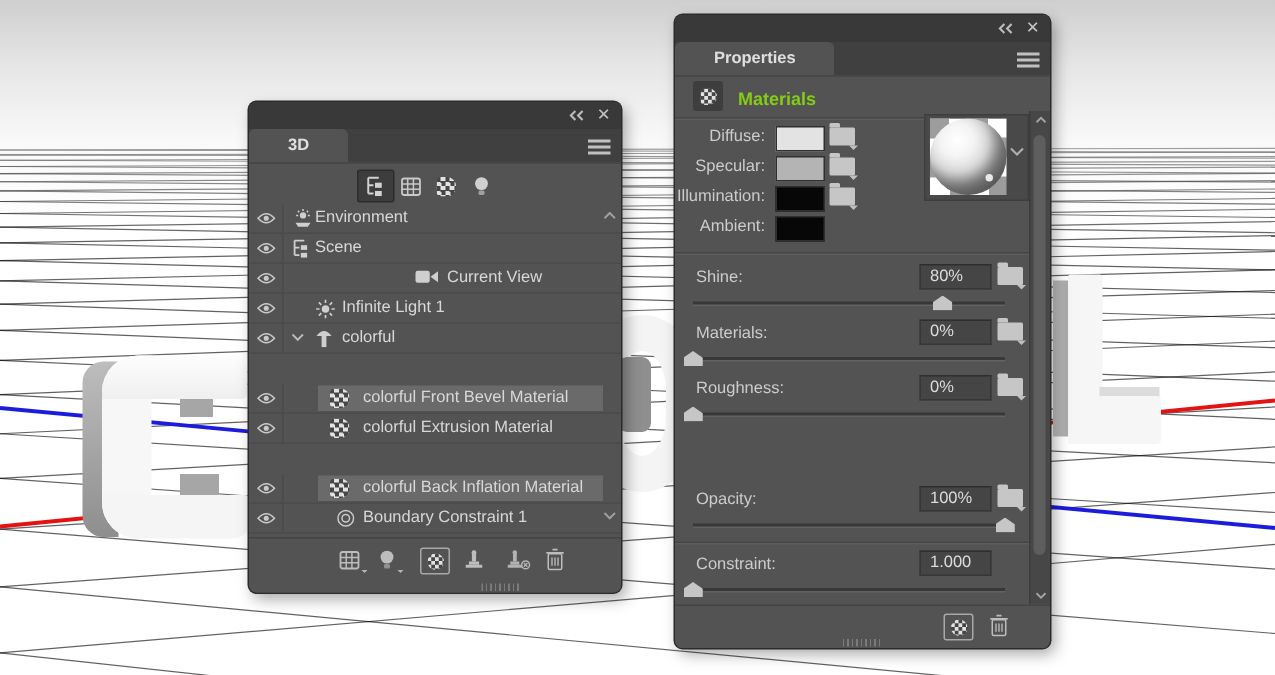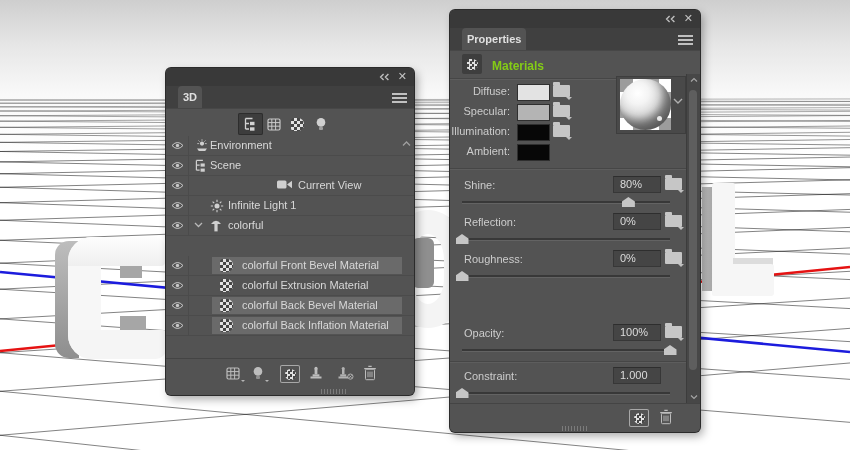--- a/index.html
+++ b/index.html
@@ -26,22 +26,22 @@
   .ll-bar{left:712px;top:183px;width:23px;height:113px;background:#f6f6f6;border-radius:2px;}
   .ll-foot-top{left:733px;top:258px;width:40px;height:7px;background:#dcdcdc;}
   .ll-foot{left:733px;top:264px;width:41px;height:32px;background:#f6f6f6;border-radius:0 3px 3px 0;}
   
   .panel{position:absolute;z-index:10;background:#535353;border-radius:5px;overflow:hidden;
     box-shadow:0 0 0 1px #2b2b2b, 3px 4px 10px rgba(0,0,0,.35);}
   #panel3d{left:166px;top:68px;width:248px;height:327px;}
   #panelprops{left:450px;top:10px;width:250px;height:422px;}
   .titlebar{position:absolute;left:0;top:0;right:0;height:18px;background:#393939;}
   .tabstrip{position:absolute;left:0;top:18px;right:0;height:22px;background:#404040;border-bottom:1px solid #474747;}
-  .tab{position:absolute;left:12px;top:0;height:22px;background:#535353;border-radius:4px 4px 0 0;
-    font-weight:bold;color:#e0e0e0;line-height:22px;padding:0 5px;}
+  .tab{position:absolute;left:0;top:0;height:22px;background:#535353;border-radius:4px 4px 0 0;
+    font-weight:bold;color:#e0e0e0;line-height:22px;padding:0 26px;}
   .collapse-ic{position:absolute;top:5px;right:24px;}
   .close-ic{position:absolute;top:2px;right:7px;color:#c4c4c4;font-size:11px;font-weight:bold;cursor:default;}
   .burger{position:absolute;right:7px;top:7px;width:15px;height:2px;background:#c0c0c0;
     box-shadow:0 4px 0 #c0c0c0,0 8px 0 #c0c0c0;}
   
   .fbtn{position:absolute;top:45px;width:25px;height:22px;display:flex;align-items:center;justify-content:center;border-radius:2px;}
   .fbtn.on{background:#3d3d3d;box-shadow:inset 0 0 0 1px #2d2d2d;}
   
   .list{position:absolute;left:0;top:68px;right:0;height:220px;}
   .row{position:absolute;left:0;right:0;height:20px;border-bottom:1px solid #4b4b4b;box-sizing:border-box;}
@@ -323,44 +323,53 @@
         <span class="eyecell">
             <svg width="13" height="9" viewBox="0 0 13 9">
               <path d="M1 4.5Q6.5-1.5 12 4.5 6.5 10.5 1 4.5Z" fill="none" stroke="#c9c9c9"></path>
               <circle cx="6.5" cy="4.5" r="1.7" fill="#c9c9c9"></circle>
             </svg>
           </span>
         <span class="icon-abs mat-chip" style="left:54px"></span>
         <span class="rlabel" style="left:76px">colorful Extrusion Material</span>
       </div>
 
-      <div class="row sel" style="top:160px">
-        <span class="hl"></span>
-        <span class="eyecell">
-            <svg width="13" height="9" viewBox="0 0 13 9">
-              <path d="M1 4.5Q6.5-1.5 12 4.5 6.5 10.5 1 4.5Z" fill="none" stroke="#c9c9c9"></path>
-              <circle cx="6.5" cy="4.5" r="1.7" fill="#c9c9c9"></circle>
-            </svg>
-          </span>
-        <span class="icon-abs mat-chip" style="left:54px"></span>
-        <span class="rlabel" style="left:76px">colorful Back Bevel Material</span>
-      </div>
 
       <div class="row sel" style="top:180px">
         <span class="hl"></span>
         <span class="eyecell">
             <svg width="13" height="9" viewBox="0 0 13 9">
               <path d="M1 4.5Q6.5-1.5 12 4.5 6.5 10.5 1 4.5Z" fill="none" stroke="#c9c9c9"></path>
               <circle cx="6.5" cy="4.5" r="1.7" fill="#c9c9c9"></circle>
             </svg>
           </span>
         <span class="icon-abs mat-chip" style="left:54px"></span>
         <span class="rlabel" style="left:76px">colorful Back Inflation Material</span>
       </div>
 
+      <div class="row" style="top:200px">
+        <span class="eyecell">
+            <svg width="13" height="9" viewBox="0 0 13 9">
+              <path d="M1 4.5Q6.5-1.5 12 4.5 6.5 10.5 1 4.5Z" fill="none" stroke="#c9c9c9"></path>
+              <circle cx="6.5" cy="4.5" r="1.7" fill="#c9c9c9"></circle>
+            </svg>
+          </span>
+        <span class="icon-abs" style="left:58px">
+            <svg width="13" height="13" viewBox="0 0 13 13">
+              <circle cx="6.5" cy="6.5" r="5.2" fill="none" stroke="#c9c9c9"></circle>
+              <circle cx="6.5" cy="6.5" r="2.5" fill="none" stroke="#c9c9c9"></circle>
+            </svg>
+          </span>
+        <span class="rlabel" style="left:76px">Boundary Constraint 1</span>
+        <span class="scroll-arrow">
+            <svg width="9" height="6" viewBox="0 0 9 6">
+              <path d="M1 1l3.5 3.5L8 1" stroke="#9f9f9f" fill="none" stroke-width="1.3"></path>
+            </svg>
+          </span>
+      </div>
     </div>
 
     <div class="btoolbar">
       <span class="tool" style="left:60px;top:8px">
         <svg width="14" height="13" viewBox="0 0 14 13">
             <rect x="1" y="1" width="12" height="11" rx="1.5" fill="none" stroke="#bdbdbd" stroke-width="1.2"></rect>
             <path d="M1 4.6h12M1 8.2h12M4.8 1v11M8.6 1v11" stroke="#bdbdbd"></path>
           </svg>
         <span class="tiny-caret" style="left:15px;top:13px"></span>
       </span>
@@ -459,21 +468,21 @@
 
     <div class="sgroup" style="top:166px">
       <span class="glabel">Shine:</span>
       <span class="gfield">80%</span>
       <span class="folder"></span>
       <div class="track">
           <span class="thumb" style="left: calc(80% - 6.5px);"></span>
         </div>
     </div>
     <div class="sgroup" style="top:203px">
-      <span class="glabel">Reflection:</span>
+      <span class="glabel">Materials:</span>
       <span class="gfield">0%</span>
       <span class="folder"></span>
       <div class="track">
           <span class="thumb" style="left: calc(0% - 6.5px);"></span>
         </div>
     </div>
     <div class="sgroup" style="top:240px">
       <span class="glabel">Roughness:</span>
       <span class="gfield">0%</span>
       <span class="folder"></span>

